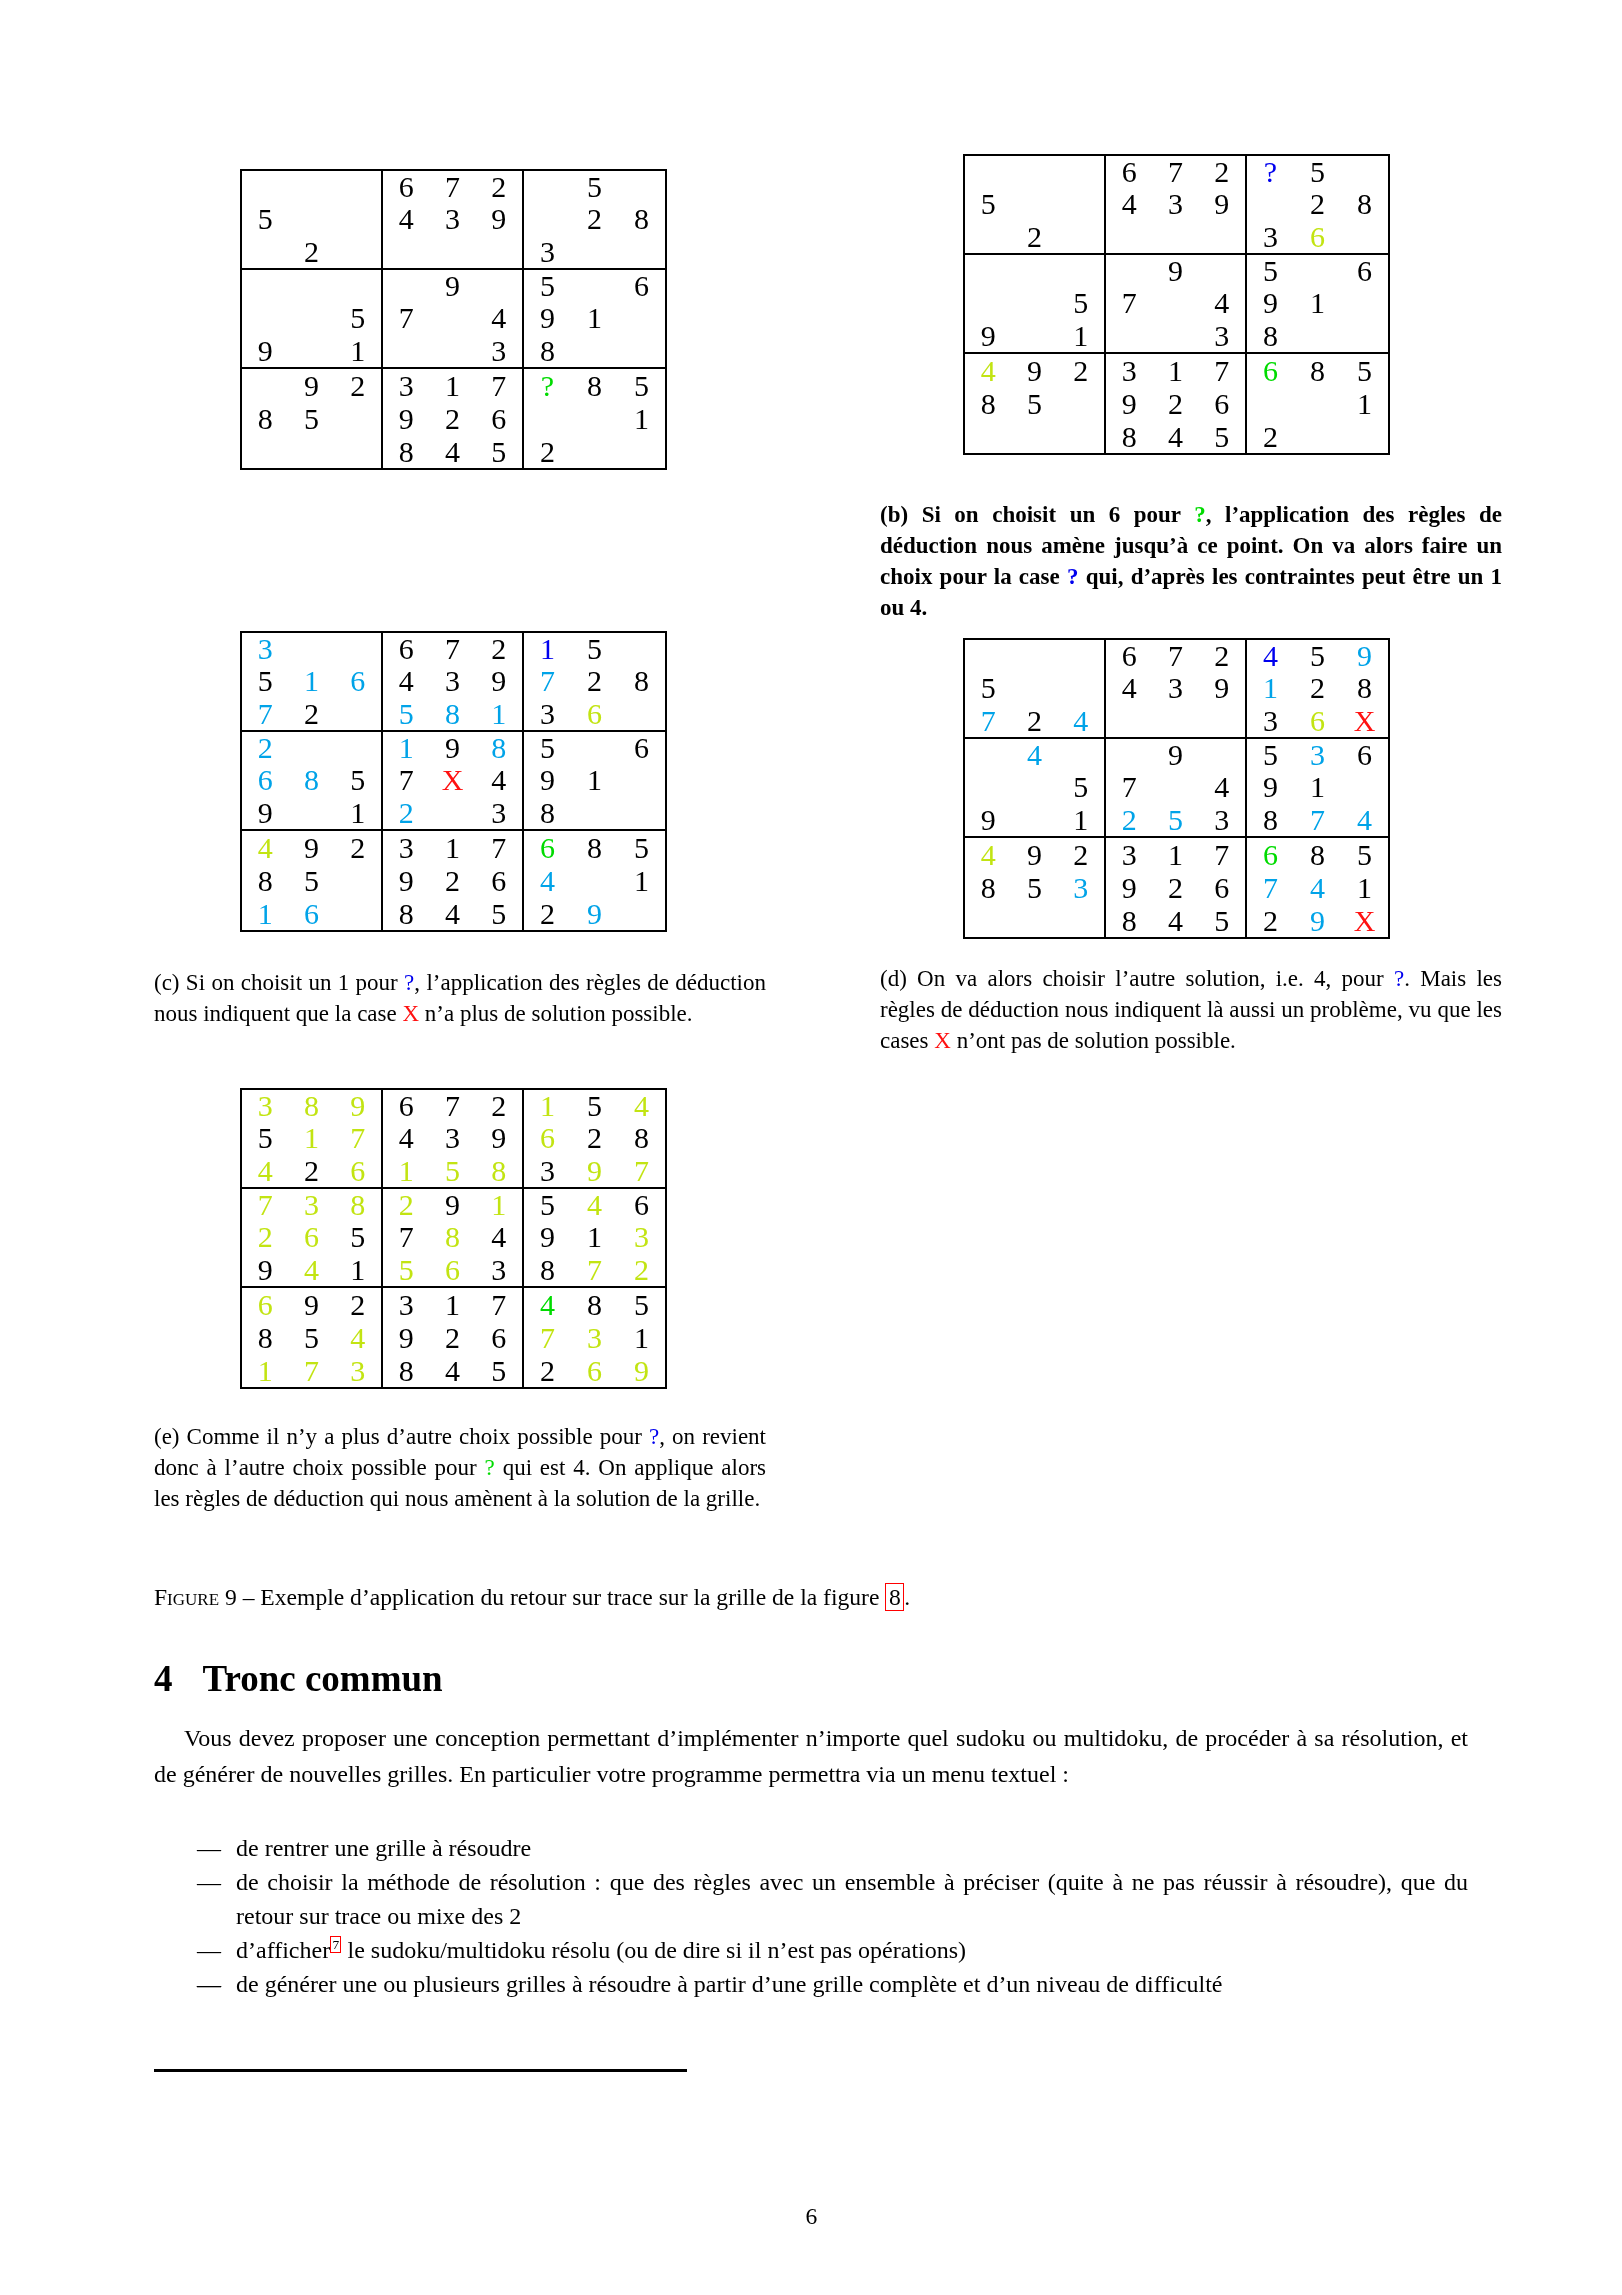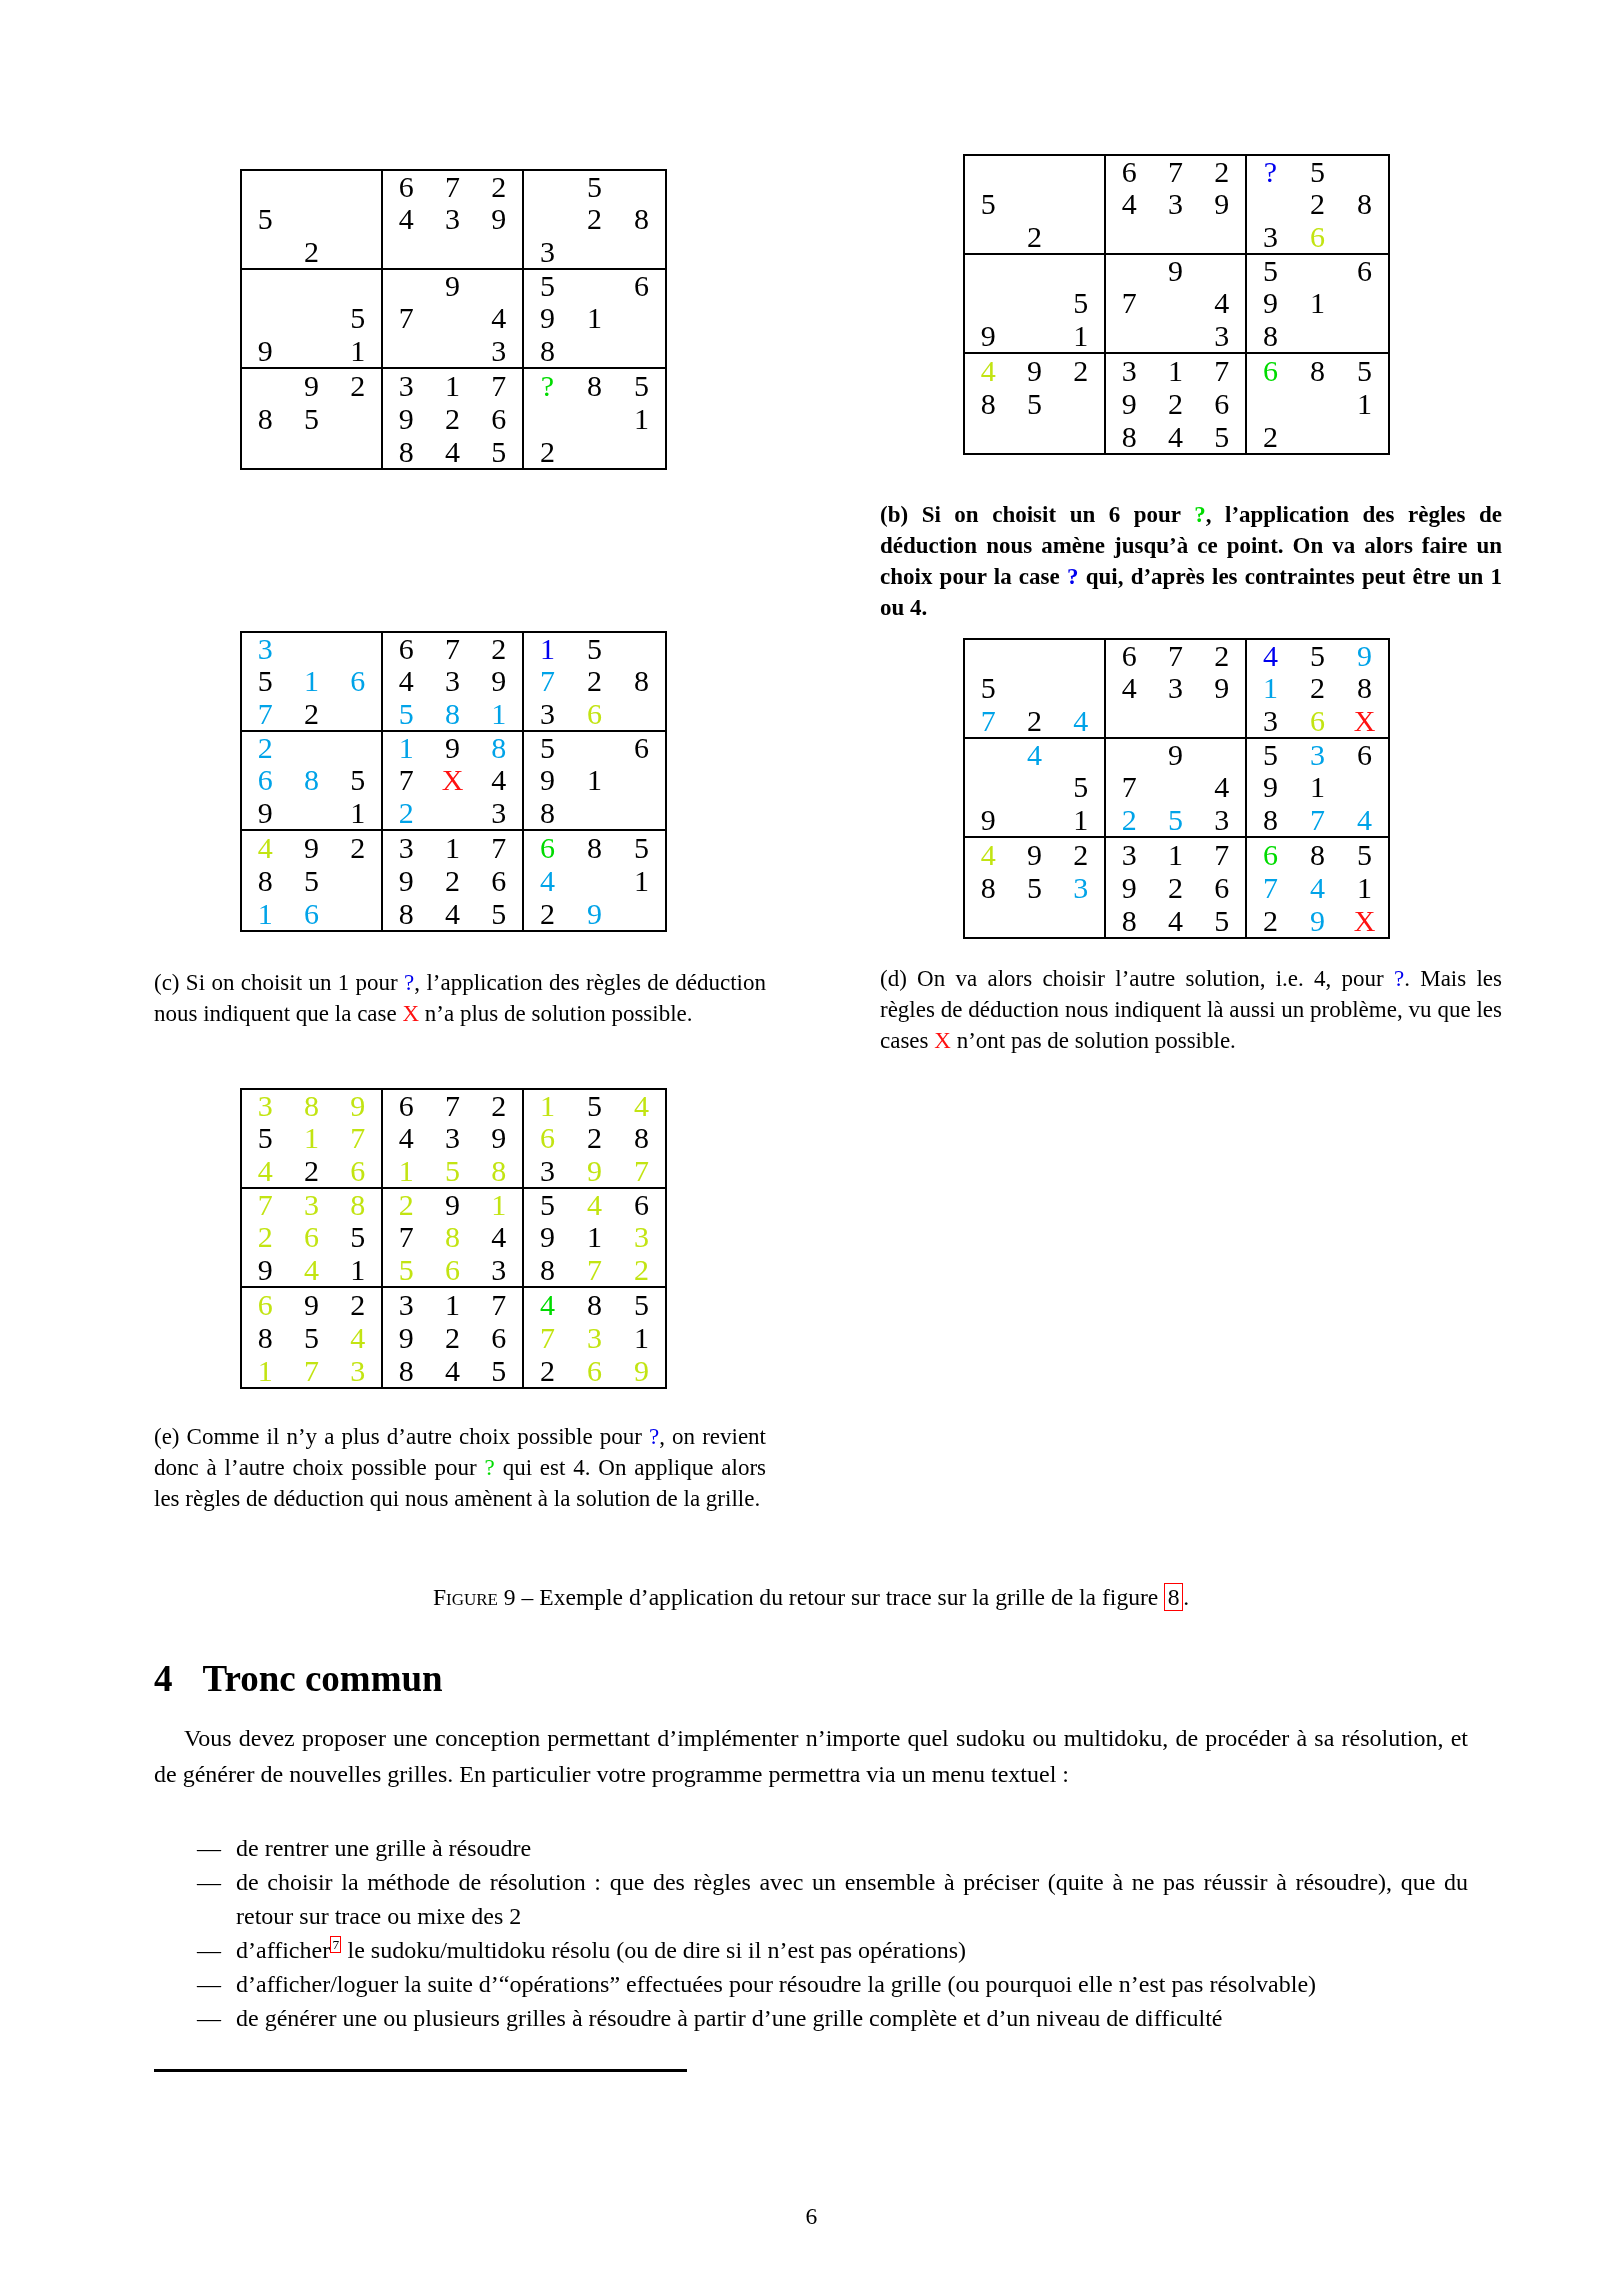--- a/index.html
+++ b/index.html
@@ -49,21 +49,21 @@
   .seg-rbox{border:1.3px solid #FF0000;padding:0 2.6px;}
   .seg-cbox{border:2px solid #00E5EE;padding:0 2px;}
   .seg-fn{
     font-size:0.56em;vertical-align:super;line-height:1;
     border:1.3px solid #FF0000;padding:0 1.3px;
   }
   .seg-sc{font-variant:small-caps;}
   
   .figure-caption{
     position:absolute;left:154px;top:1584px;width:1314px;
-    font-size:23.6px;text-align:center;
+    font-size:23.6px;text-align:left;
   }
   
   .section-heading{
     position:absolute;left:154px;top:1657px;
     font-size:37px;font-weight:bold;
   }
   .section-heading .sec-num{margin-right:30px;}
   .body-par{
     position:absolute;left:154px;top:1720px;width:1314px;
     font-size:24px;line-height:36px;text-align:justify;
@@ -639,21 +639,20 @@
     <div class="list-item">
       <span class="dash">—</span>
       <span><span>de choisir la méthode de résolution : que des règles avec un ensemble à préciser (quite à ne pas réussir à résoudre), que du retour sur trace ou mixe des 2</span></span>
     </div>
     <div class="list-item">
       <span class="dash">—</span>
       <span><span>d’afficher</span><span class="seg-fn">7</span><span> le sudoku/multidoku résolu (ou de dire si il n’est pas opérations)</span></span>
     </div>
     <div class="list-item">
       <span class="dash">—</span>
-      <span><span>d’afficher/loguer la suite d’“opérations” effectuées pour résoudre la grille (ou pourquoi elle n’est pas résolvable)</span></span>
     </div>
     <div class="list-item">
       <span class="dash">—</span>
       <span><span>de générer une ou plusieurs grilles à résoudre à partir d’une grille complète et d’un niveau de difficulté</span></span>
     </div>
   </div>
 
   <div class="footnote-rule"></div>
 
   <div class="page-number">6</div>

